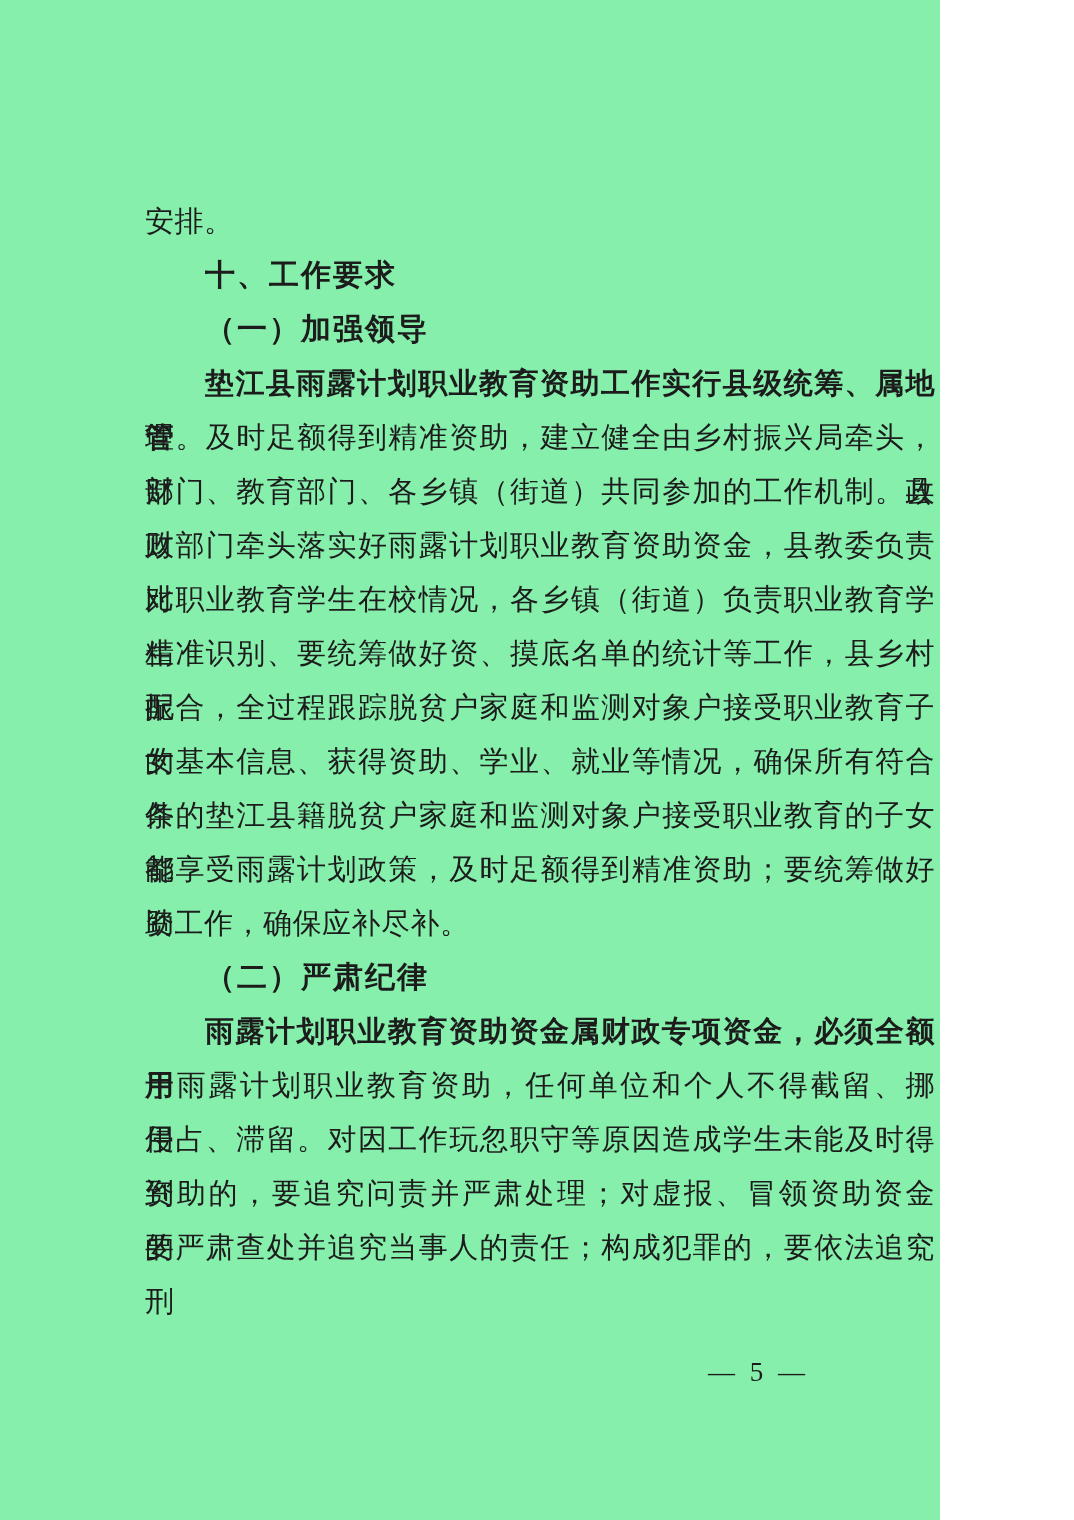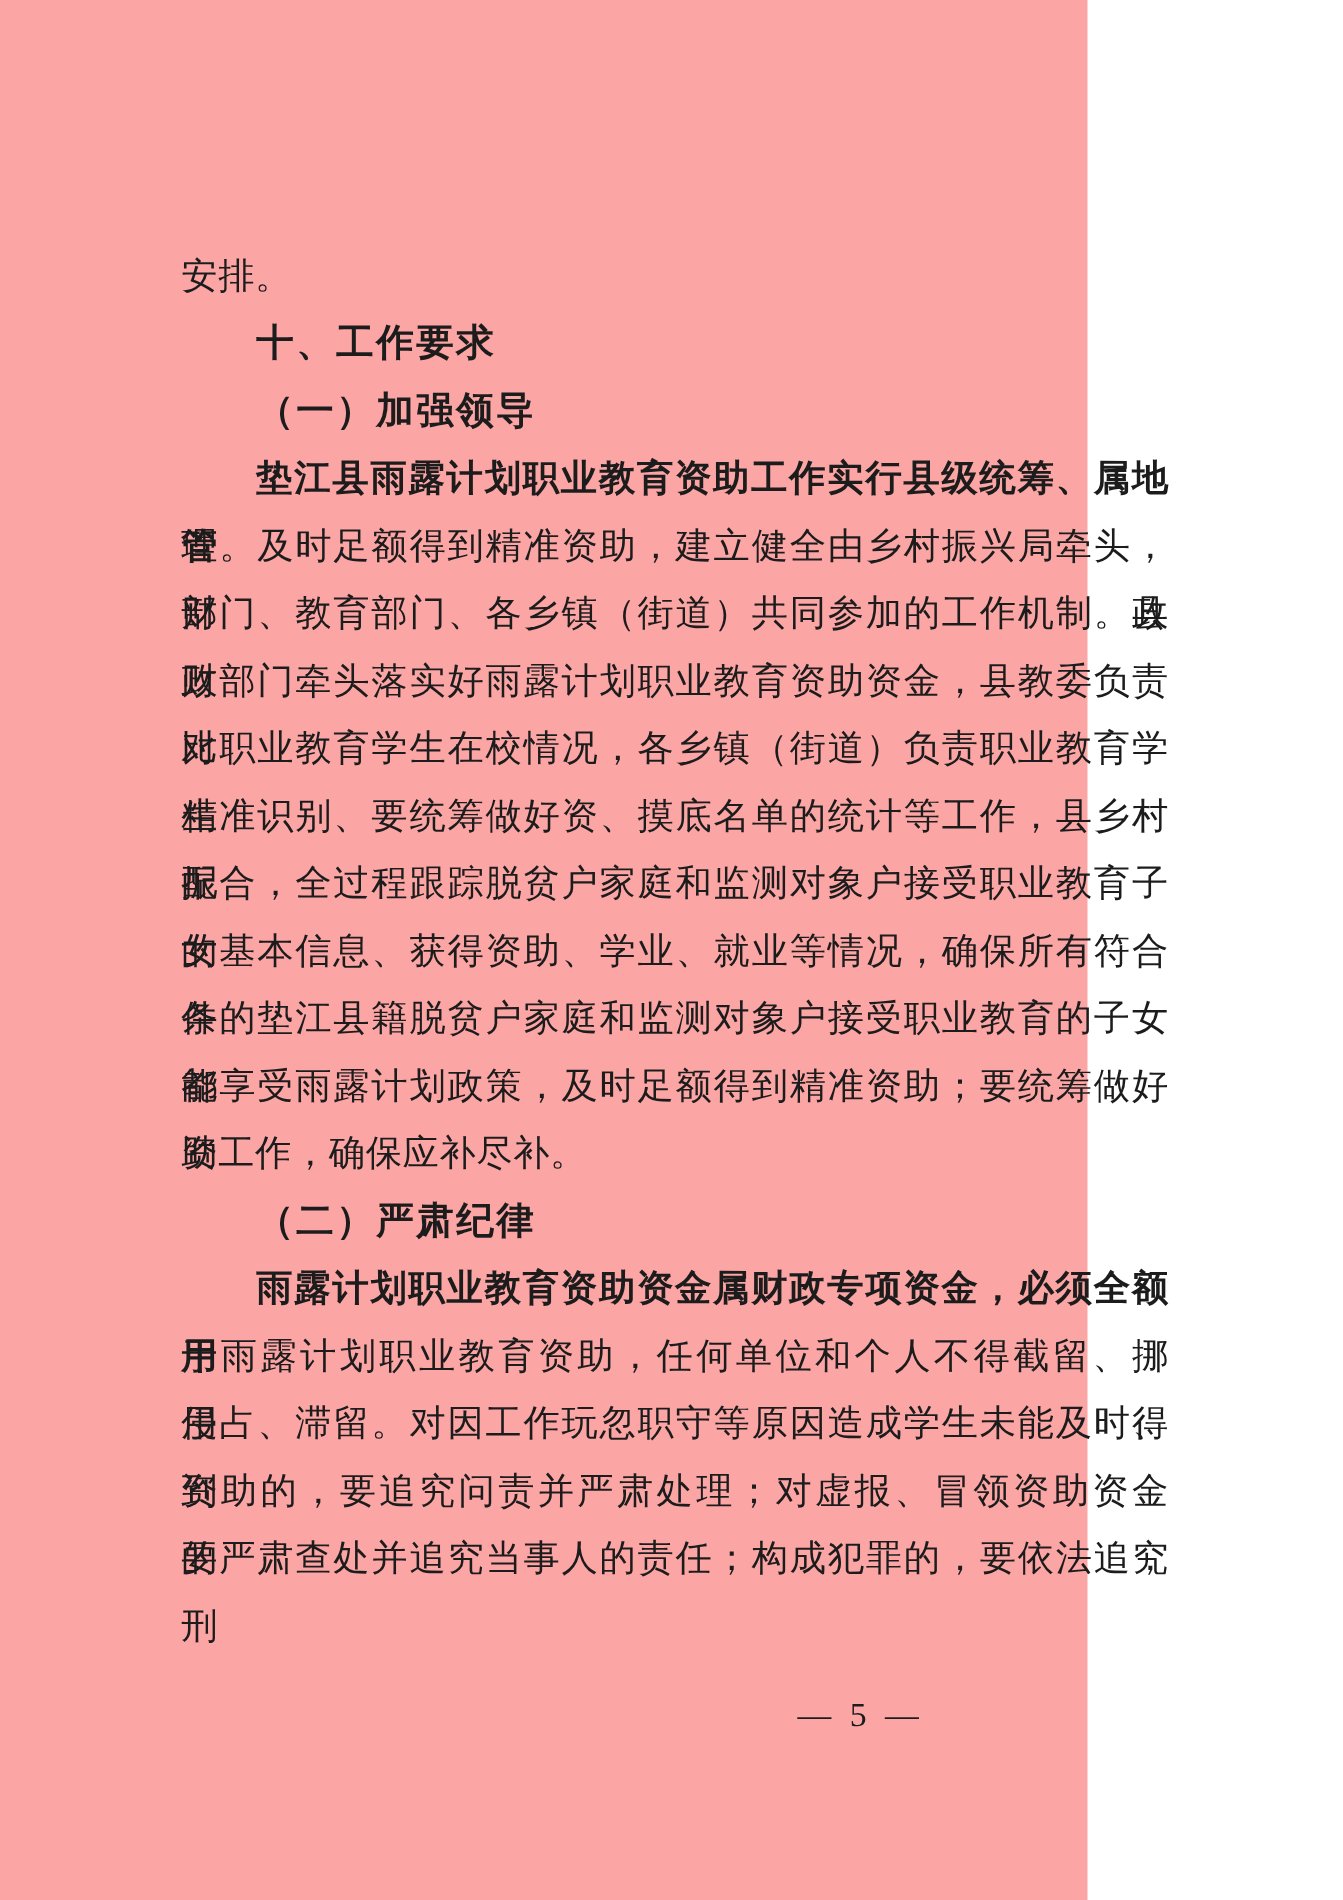--- a/index.html
+++ b/index.html
@@ -7,23 +7,23 @@
   html, body {
     width: 1074px;
     height: 1520px;
     background: #ffffff;
     font-family: "Liberation Serif", serif;
     overflow: hidden;
   }
 
   .page {
     position: relative;
-    width: 870px;
+    width: 940px;
     height: 1520px;
-    background: #fca5a5;
+    background: #86efac;
     color: #1c1c1c;
     padding-left: 46px;
   }
 
   .text-column {
     position: absolute;
     left: 145px;
     top: 194px;
     width: 790px;
   }

